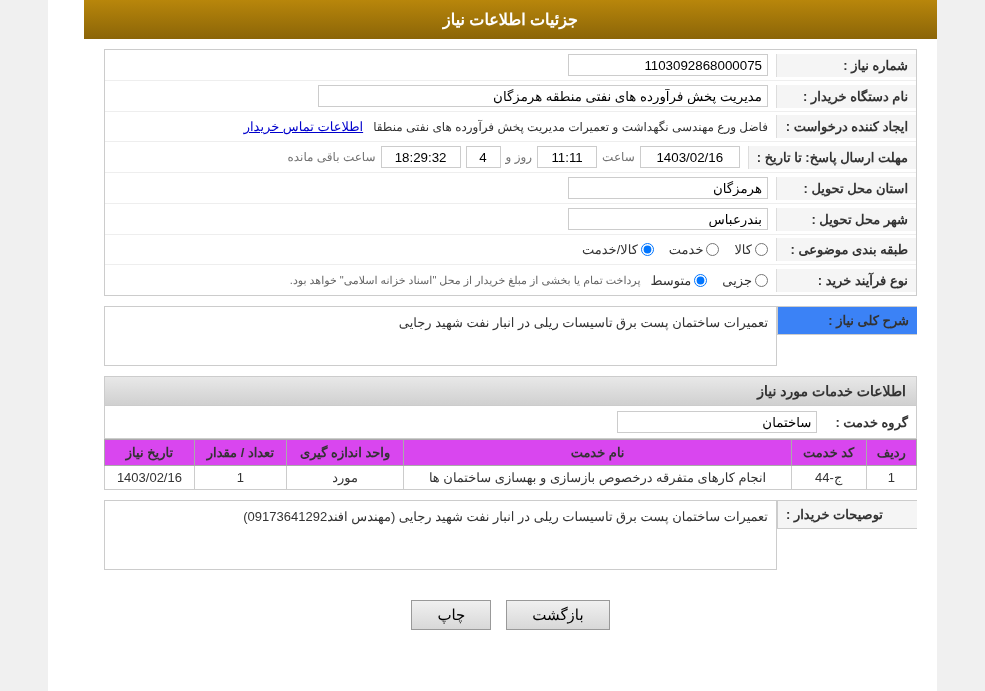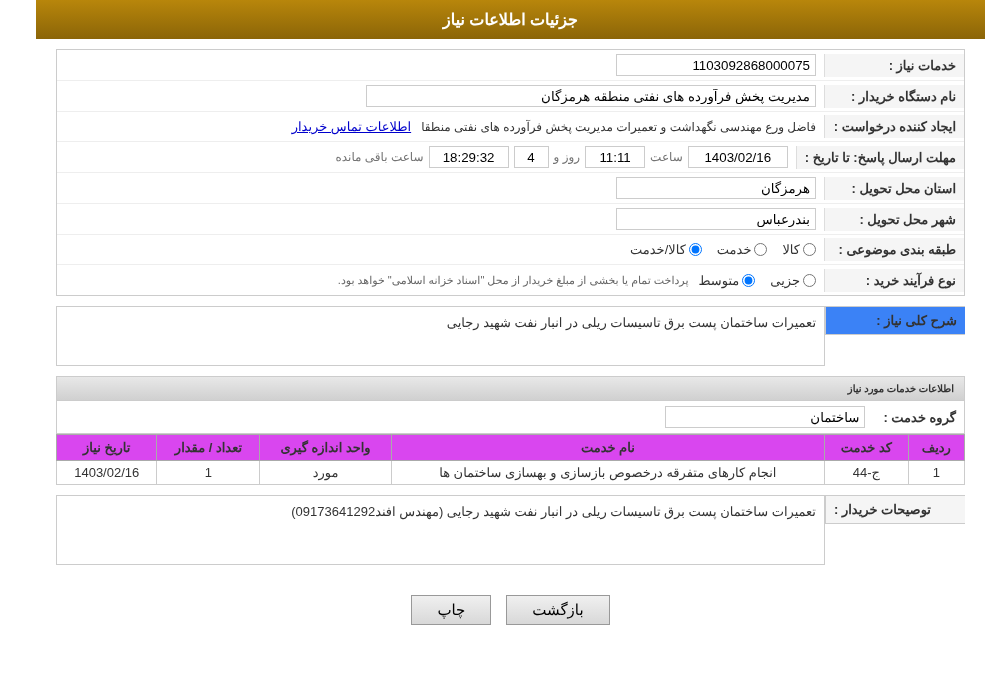--- a/index.html
+++ b/index.html
@@ -4,21 +4,21 @@
   <style>
     * { box-sizing: border-box; margin: 0; padding: 0; }
     body {
       font-family: Tahoma, Arial, sans-serif;
       font-size: 13px;
       background: #f0f0f0;
       direction: rtl;
       color: #333;
     }
     .page-container {
-      width: 985px;
+      width: 889px;
       min-height: 691px;
       background: #fff;
       margin: 0 auto;
       padding-left: 36px;
     }
     .page-header {
       background: linear-gradient(to bottom, #b8860b, #8b6508);
       color: white;
       text-align: center;
       padding: 10px;
@@ -108,21 +108,21 @@
       background: #fff;
       margin-bottom: 10px;
     }
     .services-section {
       margin-bottom: 10px;
     }
     .services-header {
       background: linear-gradient(to bottom, #e8e8e8, #d0d0d0);
       padding: 6px 10px;
       font-weight: bold;
-      font-size: 10px;
+      font-size: 14px;
       border: 1px solid #ccc;
       margin-bottom: 0;
     }
     .group-row {
       display: flex;
       align-items: center;
       border: 1px solid #ccc;
       border-top: none;
       padding: 5px 8px;
     }
@@ -176,21 +176,21 @@
 <div class="page-container">
   <div class="page-header">
     <span>جزئیات اطلاعات نیاز</span>
   </div>
 
   <div class="content">
 
     <div class="info-section">
 
       <div class="info-row">
-        <div class="label-cell">خدمات نیاز :</div>
+        <div class="label-cell">شماره نیاز :</div>
         <div class="value-cell">
           <input class="input-field" type="text" style="min-width: 200px;" readonly="" value="1103092868000075">
         </div>
       </div>
 
       <div class="info-row">
         <div class="label-cell">نام دستگاه خریدار :</div>
         <div class="value-cell">
           <input class="input-field input-wide" type="text" style="min-width: 450px;" readonly="" value="مدیریت پخش فرآورده های نفتی منطقه هرمزگان">
         </div>

